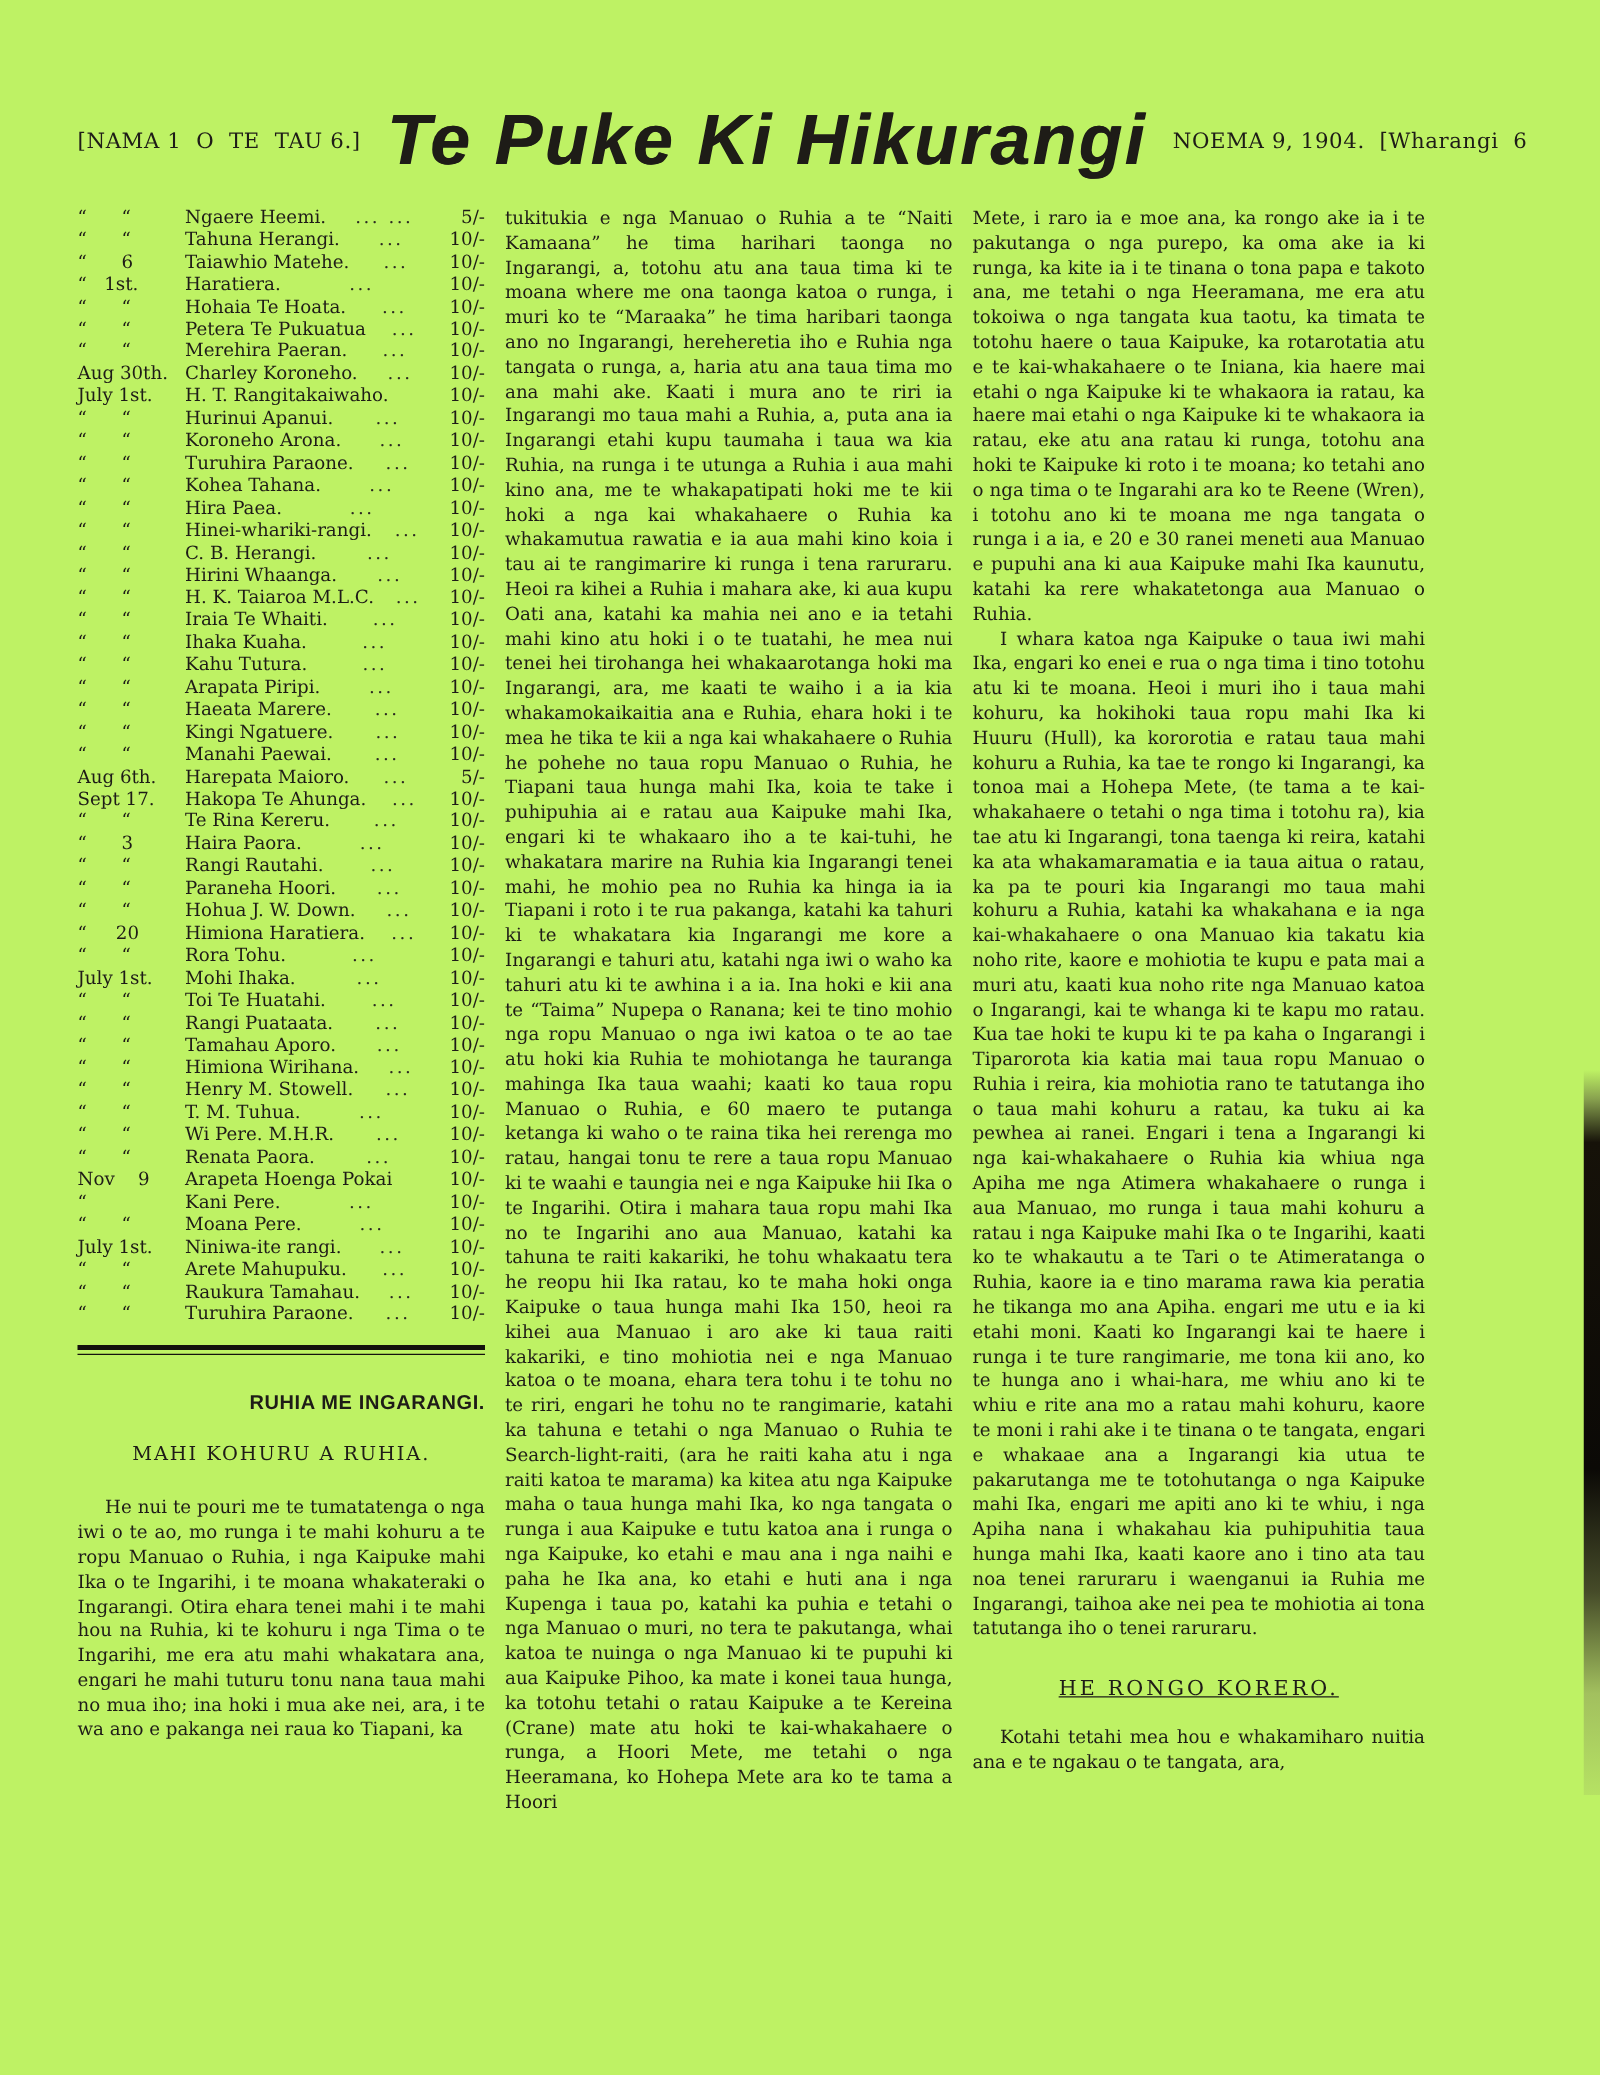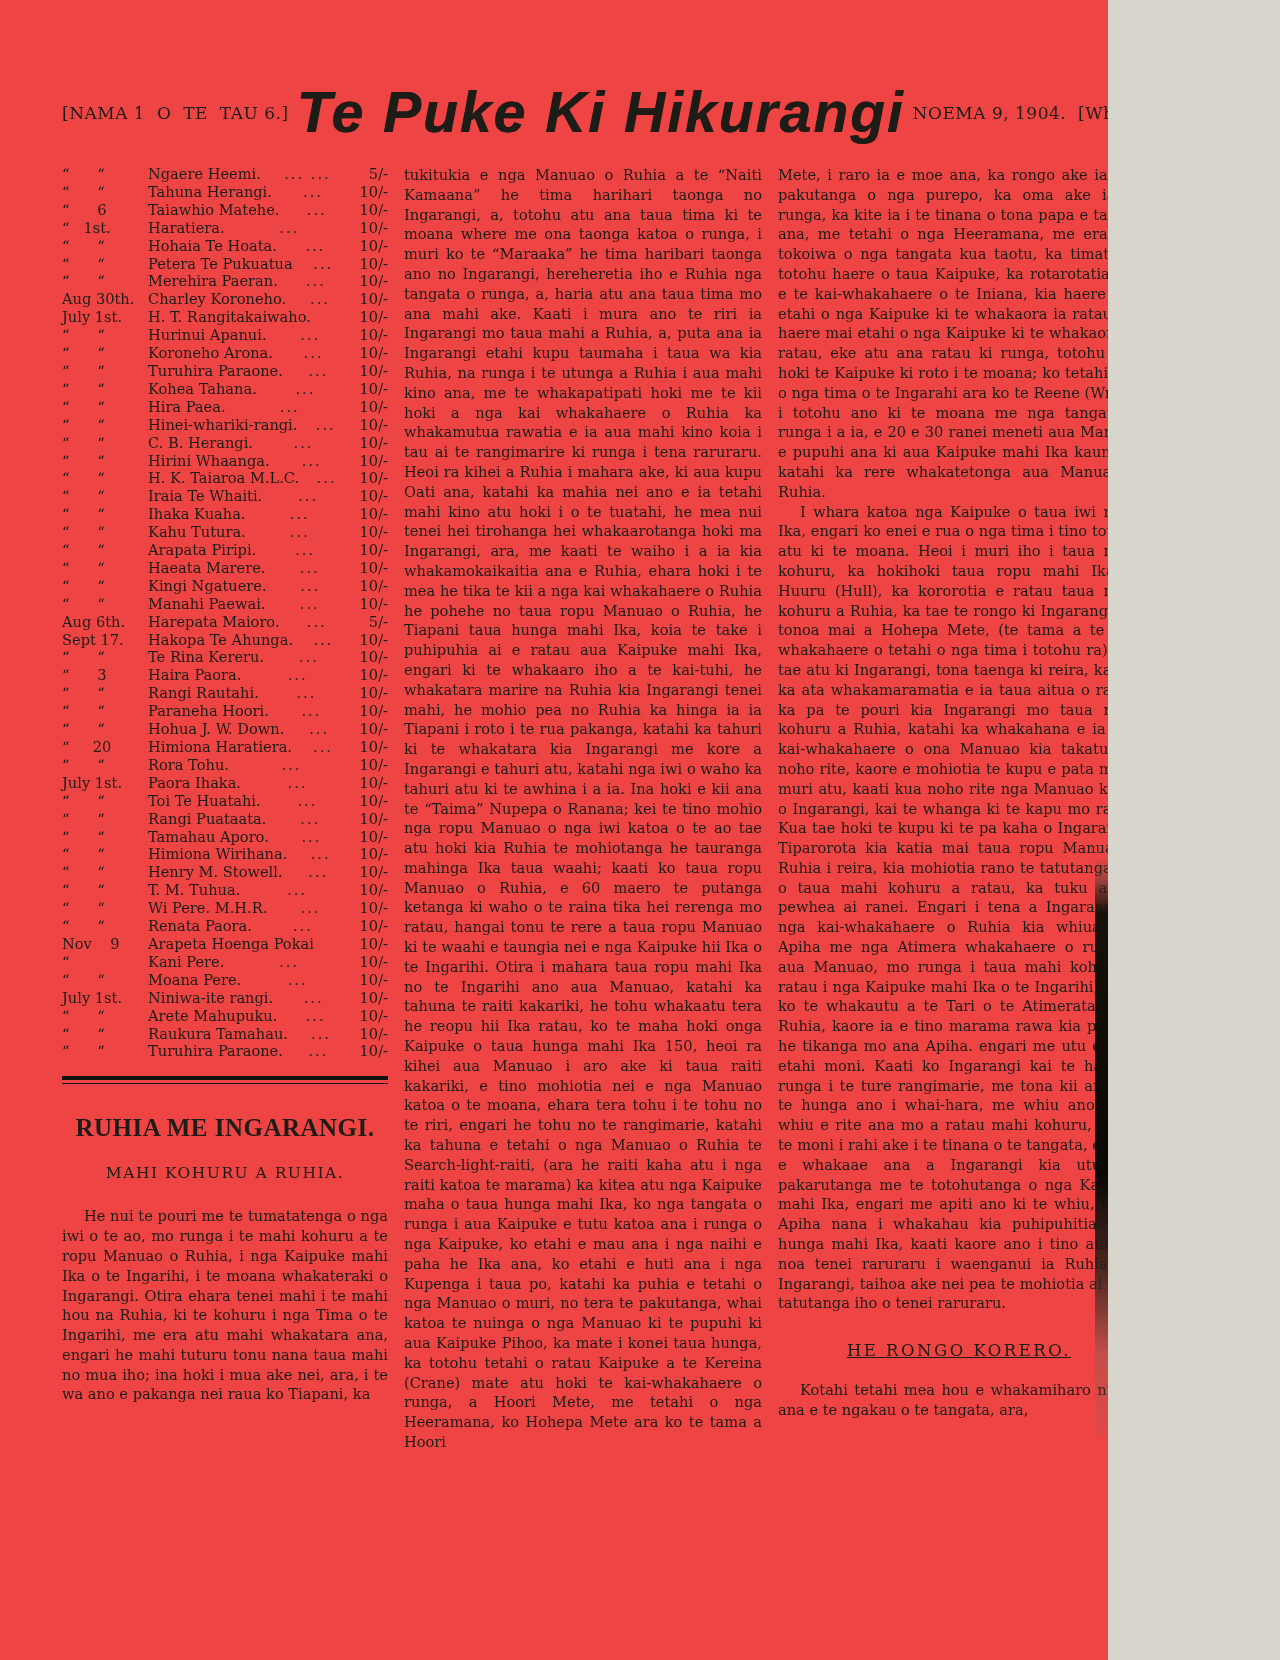--- a/index.html
+++ b/index.html
@@ -1,18 +1,18 @@
 <!DOCTYPE html>
 <html><head>
 <meta charset="utf-8">
 <style>
   * { margin:0; padding:0; box-sizing:border-box; }
   html,body { width:1280px; }
   body { background:#d8d5cd; font-family:"DejaVu Serif", serif; }
-  .page { position:relative; width:1108px; height:1660px; background:#ef4444; color:#1e1c17; overflow:hidden; }
+  .page { position:relative; width:1280px; height:1660px; background:#bef264; color:#1e1c17; overflow:hidden; }
 
   
   .masthead { display:flex; align-items:center; padding:84px 58px 0 62px; gap:8px; }
   .issue { font-size:17px; white-space:pre; letter-spacing:.5px; flex:none; }
   .np-title { flex:1; text-align:center; font-family:Liberation Sans, sans-serif; font-style:italic; font-weight:bold;
     font-size:57px; line-height:1; letter-spacing:2px; text-shadow:.6px 0 0 currentColor; white-space:nowrap; }
   .dateline { font-size:17px; white-space:pre; letter-spacing:.5px; flex:none; }
 
   
   .columns { display:grid; grid-template-columns:326px 358px 362px; column-gap:16px; padding:24px 58px 0 62px; }
@@ -22,22 +22,22 @@
   
   .subscriber-list { font-size:14.6px; }
   .sub-row { display:flex; line-height:17.9px; align-items:baseline; }
   .sub-date { flex:none; width:86px; white-space:pre; }
   .sub-name { flex:none; white-space:nowrap; }
   .sub-dots { flex:1; text-align:center; overflow:hidden; white-space:nowrap; letter-spacing:2px; color:#2a2822; }
   .sub-amount { flex:none; min-width:34px; text-align:right; white-space:pre; }
 
   
   .double-rule { margin:16px 0 30px; height:8px; border-top:4px solid #14120d; border-bottom:1.5px solid #14120d; }
-  .article-heading { font-family:Liberation Serif, serif; font-weight:bold; font-size:25px;
-    letter-spacing:.5px; text-align:center; margin:4px 0 22px; white-space:nowrap; }
+  .article-heading { font-family:Liberation Sans, sans-serif; font-weight:bold; font-size:16px;
+    letter-spacing:.5px; text-align:right; margin:4px 0 22px; white-space:nowrap; }
   .article-subheading { font-weight:normal; font-size:15.5px; letter-spacing:1.5px; text-align:center; margin:0 0 24px; }
   .section-heading { font-weight:normal; font-size:16.5px; letter-spacing:2.5px; text-align:center; margin:28px 0 20px;text-decoration:underline; }
   .para-gap { margin-top:0; }
 
   
   .scan-artifact { position:absolute; right:0; top:856px; width:13px; height:580px; pointer-events:none;
     background:linear-gradient(to bottom,
       rgba(90,82,70,0) 0%, rgba(70,62,52,.45) 4%, #161209 10%, #0b0906 55%,
       rgba(40,34,26,.8) 72%, rgba(110,98,84,.35) 86%, rgba(120,110,95,.12) 100%); }
 </style>
@@ -290,21 +290,21 @@
 
           <div class="sub-row">
             <span class="sub-date">“      “</span>
             <span class="sub-name">Rora Tohu.</span>
             <span class="sub-dots">...</span>
             <span class="sub-amount">10/-</span>
           </div>
 
           <div class="sub-row">
             <span class="sub-date">July 1st.</span>
-            <span class="sub-name">Paora Ihaka.</span>
+            <span class="sub-name">Mohi Ihaka.</span>
             <span class="sub-dots">...</span>
             <span class="sub-amount">10/-</span>
           </div>
 
           <div class="sub-row">
             <span class="sub-date">“      “</span>
             <span class="sub-name">Toi Te Huatahi.</span>
             <span class="sub-dots">...</span>
             <span class="sub-amount">10/-</span>
           </div>

